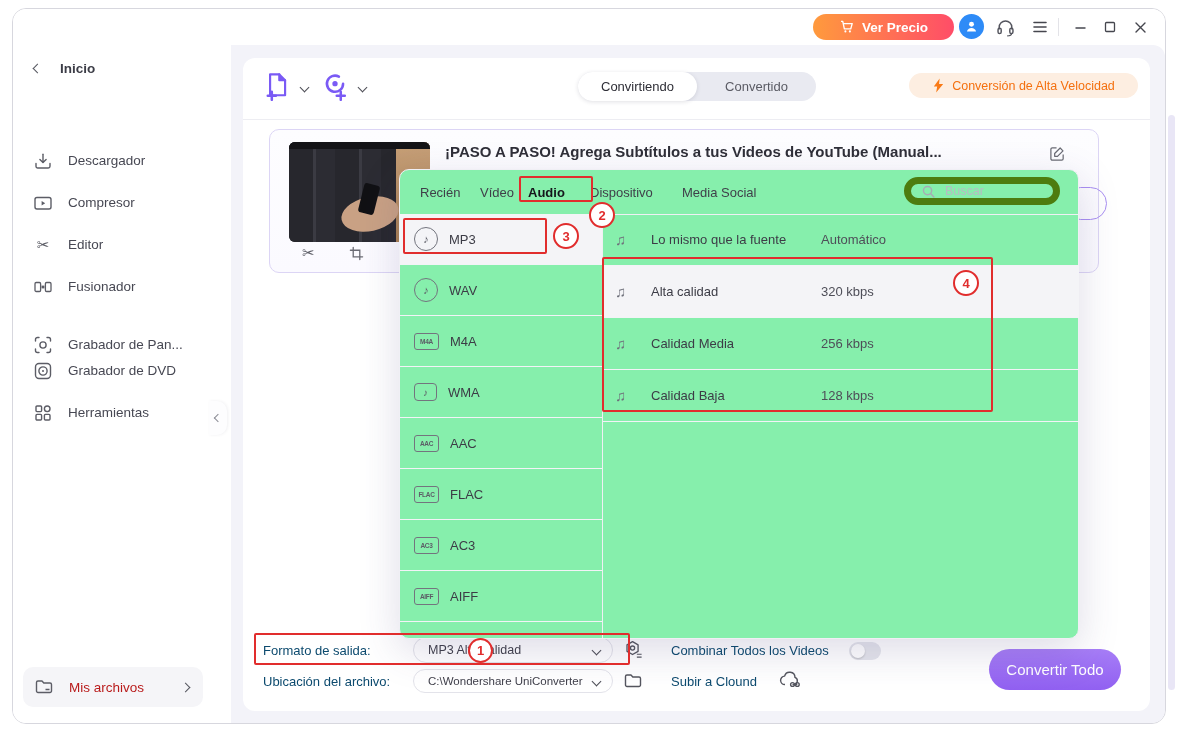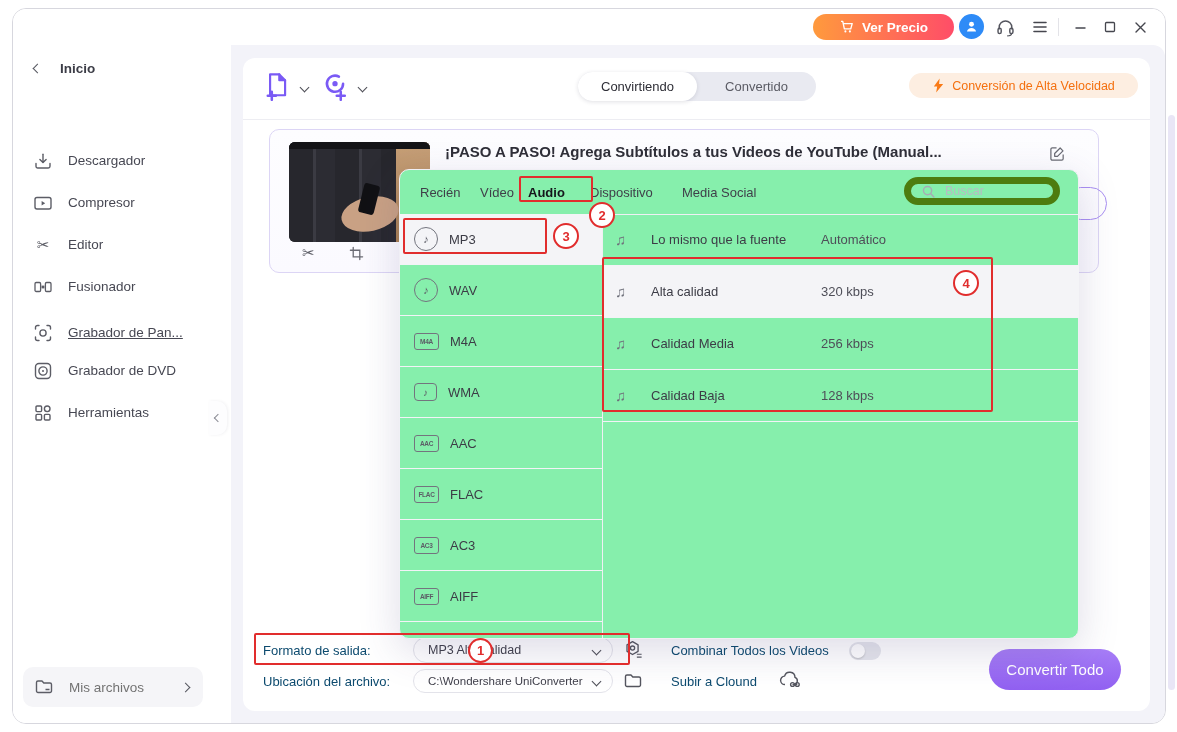--- a/index.html
+++ b/index.html
@@ -21,21 +21,21 @@
   .winctl{position:absolute;top:7px;width:22px;height:22px;display:flex;align-items:center;justify-content:center;color:#45464e;cursor:pointer;}
   
   .sidebar{position:absolute;left:0;top:36px;width:218px;height:678px;background:#fff;}
   .side-back{position:absolute;left:21px;top:12px;height:22px;display:flex;align-items:center;gap:19px;
              font-size:13.5px;color:#3c3d47;cursor:pointer;font-weight:bold;}
   .side-item{position:absolute;left:8px;width:182px;height:31px;border-radius:8px;display:flex;align-items:center;
              padding-left:12px;box-sizing:border-box;gap:15px;font-size:13.5px;color:#474853;cursor:pointer;}
   .side-item.active{background:linear-gradient(90deg,#e9e1fb,#f6f2fe 65%,#fdfcff);color:#26262e;font-weight:bold;}
   .si-icon{width:20px;height:20px;display:flex;align-items:center;justify-content:center;color:#5c5d66;}
   .myfiles{position:absolute;left:10px;top:622px;width:180px;height:40px;border-radius:10px;background:#f5f5f8;
-           display:flex;align-items:center;padding:0 14px 0 11px;box-sizing:border-box;gap:15px;font-size:13.5px;color:#737373;cursor:pointer;}
+           display:flex;align-items:center;padding:0 14px 0 11px;box-sizing:border-box;gap:15px;font-size:13.5px;color:#b91c1c;cursor:pointer;}
   .collapse-tab{position:absolute;left:196px;top:356px;width:18px;height:34px;background:#fdfdfe;
                 border-radius:0 10px 10px 0;box-shadow:1px 0 3px rgba(60,60,90,.08);
                 display:flex;align-items:center;justify-content:center;color:#8a8b94;cursor:pointer;}
   
   .main-bg{position:absolute;left:218px;top:36px;width:934px;height:678px;background:#f3f3f9;border-radius:0 12px 12px 0;}
   .panel{position:absolute;left:12px;top:13px;width:907px;height:653px;background:#fff;border-radius:12px;}
   .toolbar-divider{position:absolute;left:0;top:61px;width:907px;height:1px;background:#ededf2;}
   .add-btn{position:absolute;top:13px;width:30px;height:32px;color:#7a5af5;cursor:pointer;}
   .chev{display:inline-block;width:6px;height:6px;border-right:1.6px solid currentColor;border-bottom:1.6px solid currentColor;}
   .chev.down{transform:rotate(45deg);}
@@ -196,21 +196,21 @@
       <span class="si-icon">
         <svg width="20" height="20" viewBox="0 0 20 20" fill="none" stroke="#5c5d66" stroke-width="1.3" stroke-linejoin="round">
           <rect x="2" y="5.5" width="5.6" height="9" rx="1.2"></rect>
           <rect x="12.4" y="5.5" width="5.6" height="9" rx="1.2"></rect>
           <path d="M8.7 8.7L10 10l-1.3 1.3M11.3 8.7L10 10l1.3 1.3"></path>
         </svg>
       </span>
       <span>Fusionador</span>
     </div>
 
-    <div class="side-item" style="top:272px;text-decoration:underline;">
+    <div class="side-item" style="top:284px;">
       <span class="si-icon">
         <svg width="20" height="20" viewBox="0 0 20 20" fill="none" stroke="#5c5d66" stroke-width="1.4" stroke-linecap="round">
           <path d="M2.5 6V4.5a2 2 0 012-2H6M14 2.5h1.5a2 2 0 012 2V6M17.5 14v1.5a2 2 0 01-2 2H14M6 17.5H4.5a2 2 0 01-2-2V14"></path>
           <circle cx="10" cy="10" r="3.1"></circle>
         </svg>
       </span>
       <span>Grabador de Pan...</span>
     </div>
 
     <div class="side-item" style="top:310px;">

